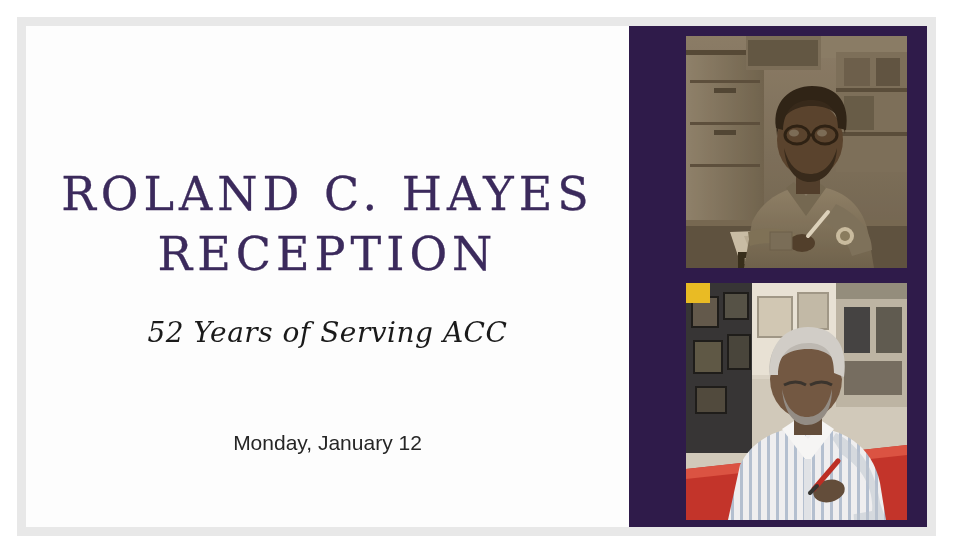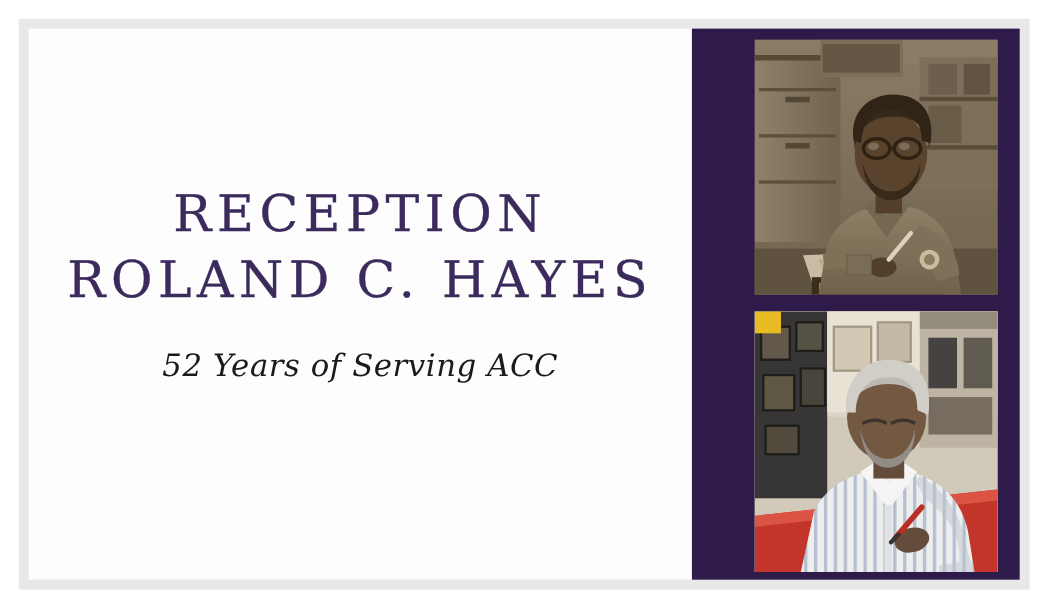--- a/index.html
+++ b/index.html
@@ -137,24 +137,25 @@
 <body>
 
 <div class="slide">
 
   <div class="frame"></div>
   <div class="content-bg"></div>
   <div class="purple-band"></div>
 
   <div class="text-block">
     <div class="title">
+      <div>ROLAND C. HAYES</div>
       <div>RECEPTION</div>
-      <div>ROLAND C. HAYES</div>
     </div>
     <div class="subtitle">52 Years of Serving ACC</div>
+    <div class="date">Monday, January 12</div>
   </div>
 
   <div class="photo photo-top">
     <svg width="221" height="232" viewBox="0 0 221 232" xmlns="http://www.w3.org/2000/svg" aria-hidden="true">
       <defs>
         <linearGradient id="wallg" x1="0" y1="0" x2="0" y2="1">
           <stop offset="0%" stop-color="#8e8271"></stop>
           <stop offset="100%" stop-color="#6e6455"></stop>
         </linearGradient>
         <linearGradient id="cabg" x1="0" y1="0" x2="1" y2="0">

